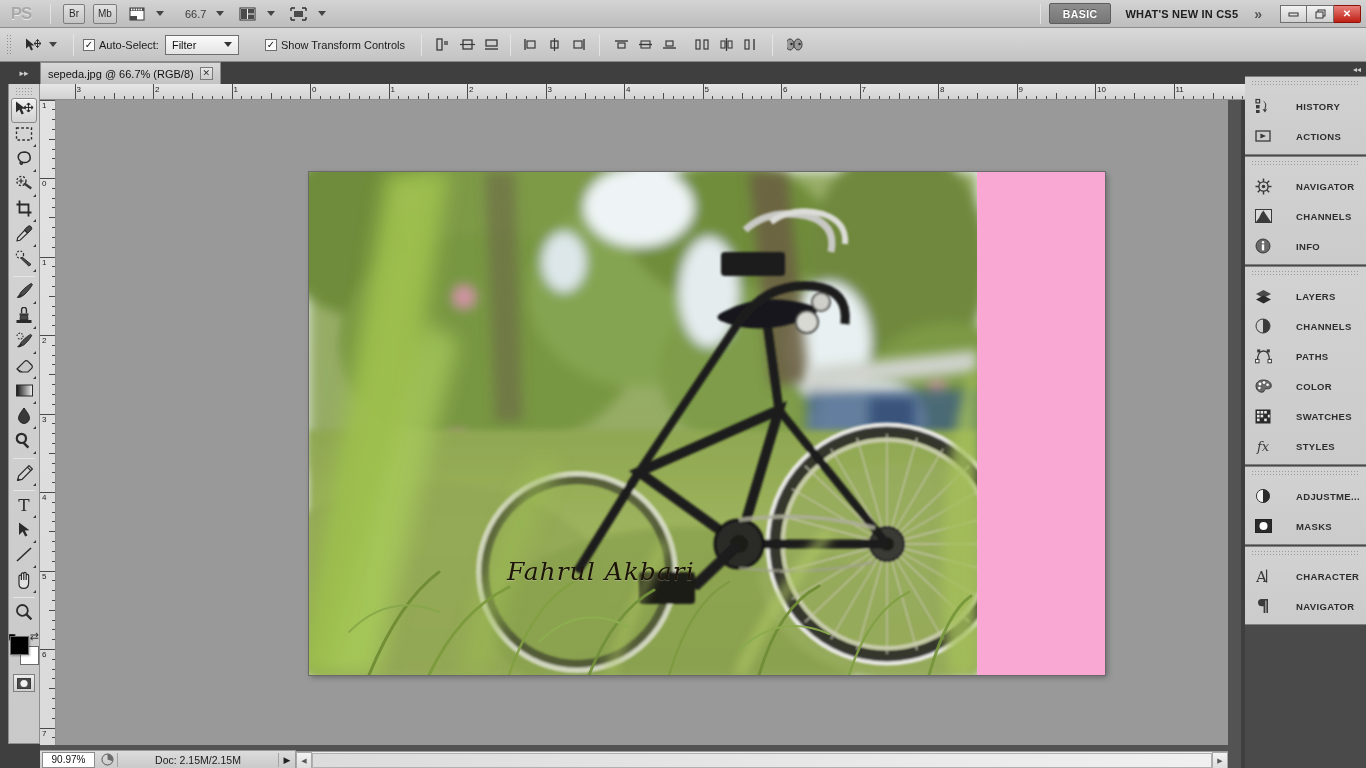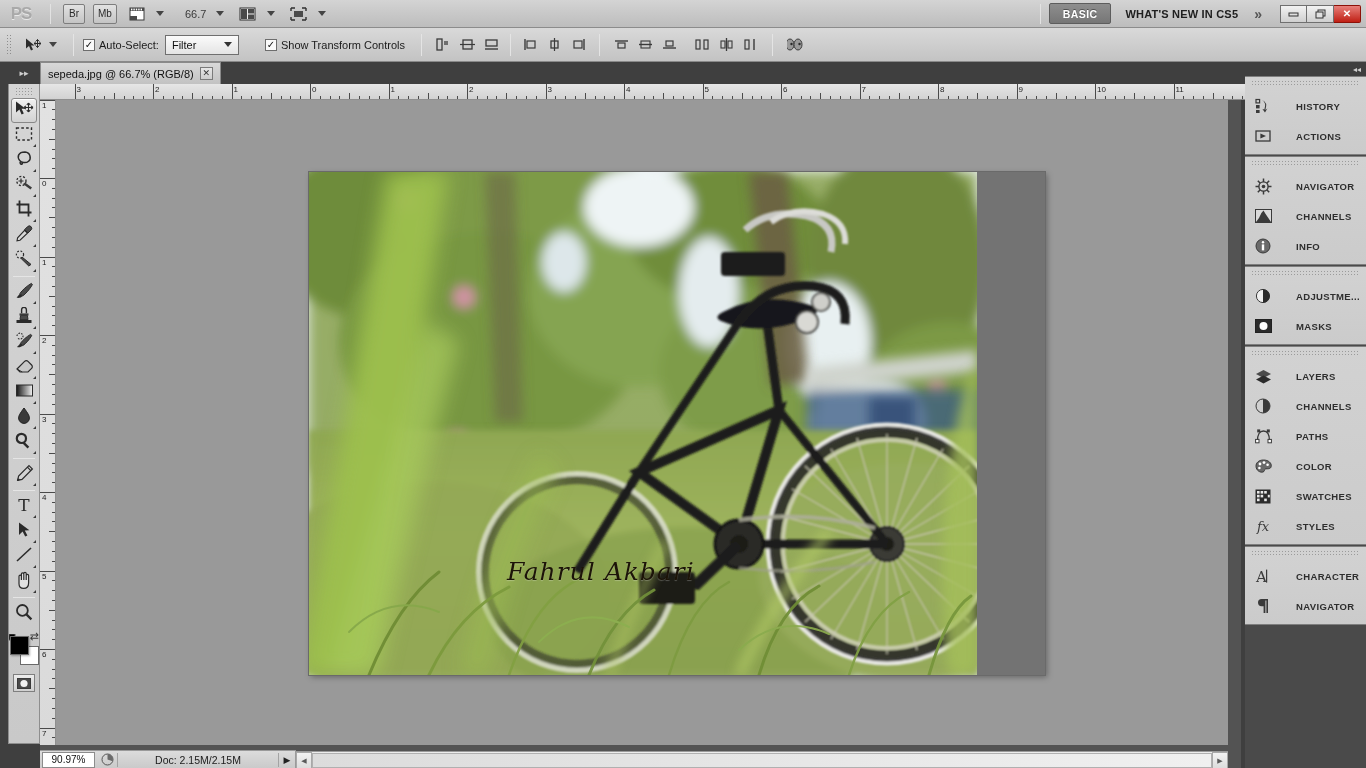--- a/index.html
+++ b/index.html
@@ -187,22 +187,22 @@
   }
   .rt { position: absolute; background: #4a4a4a; }
   .rlabel { position: absolute; font-size: 8px; color: #222; font-family: "Liberation Sans", sans-serif; }
 
   
   #canvasarea {
     position: absolute; left: 56px; top: 100px; width: 1172px; height: 645px;
     background: #999999; overflow: hidden;
   }
   #photo {
-    position: absolute; left: 253px; top: 72px; width: 736px; height: 503px;
-    background: #737373; box-shadow: 0 0 0 1px #6a6a6a, 2px 2px 6px rgba(0,0,0,.35);
+    position: absolute; left: 253px; top: 72px; width: 796px; height: 503px;
+    background: #f9a8d4; box-shadow: 0 0 0 1px #6a6a6a, 2px 2px 6px rgba(0,0,0,.35);
     overflow: hidden;
     text-decoration: underline;
   }
   #photo svg { display: block; }
   .watermark {
     position: absolute; left: 198px; top: 385px;
     font-family: "DejaVu Serif", serif; font-style: italic;
     font-size: 25px; color: #1c1408; letter-spacing: 1px;
     text-shadow: 0 1px 1px rgba(255,255,255,.25);
     white-space: nowrap; pointer-events: none;
@@ -1099,41 +1099,20 @@
               <rect x="6.8" y="6.4" width="2.4" height="6" fill="#fff"></rect>
             </svg>
           </span>
           <span class="dock-lbl">INFO</span>
         </div>
       </div>
       <div class="dock-group">
         <div class="grp-grip"></div>
         <div class="dock-item">
           <span class="dock-ico">
-            <svg width="16" height="16" viewBox="0 0 16 16">
-              <circle cx="8" cy="8" r="6.6" fill="#efefef" stroke="#3a3a3a"></circle>
-              <path d="M8 1.4 a6.6 6.6 0 0 1 0 13.2 Z" fill="#2b2b2b"></path>
-            </svg>
-          </span>
-          <span class="dock-lbl">ADJUSTME...</span>
-        </div>
-        <div class="dock-item">
-          <span class="dock-ico">
-            <svg width="17" height="14" viewBox="0 0 17 14">
-              <rect x="0.5" y="0.5" width="16" height="13" fill="#2b2b2b" stroke="#222"></rect>
-              <circle cx="8.5" cy="7" r="4" fill="#fff"></circle>
-            </svg>
-          </span>
-          <span class="dock-lbl">MASKS</span>
-        </div>
-      </div>
-      <div class="dock-group">
-        <div class="grp-grip"></div>
-        <div class="dock-item">
-          <span class="dock-ico">
             <svg width="17" height="15" viewBox="0 0 17 15">
               <path d="M8.5 1 L16 5 L8.5 9 L1 5 Z" fill="#4a4a4a"></path>
               <path d="M8.5 6.4 L16 10.4 L8.5 14.4 L1 10.4 Z" fill="#2b2b2b"></path>
             </svg>
           </span>
           <span class="dock-lbl">LAYERS</span>
         </div>
         <div class="dock-item">
           <span class="dock-ico">
             <svg width="16" height="16" viewBox="0 0 16 16">
@@ -1192,20 +1171,41 @@
             </svg>
           </span>
           <span class="dock-lbl">STYLES</span>
         </div>
       </div>
       <div class="dock-group">
         <div class="grp-grip"></div>
         <div class="dock-item">
           <span class="dock-ico">
             <svg width="16" height="16" viewBox="0 0 16 16">
+              <circle cx="8" cy="8" r="6.6" fill="#efefef" stroke="#3a3a3a"></circle>
+              <path d="M8 1.4 a6.6 6.6 0 0 1 0 13.2 Z" fill="#2b2b2b"></path>
+            </svg>
+          </span>
+          <span class="dock-lbl">ADJUSTME...</span>
+        </div>
+        <div class="dock-item">
+          <span class="dock-ico">
+            <svg width="17" height="14" viewBox="0 0 17 14">
+              <rect x="0.5" y="0.5" width="16" height="13" fill="#2b2b2b" stroke="#222"></rect>
+              <circle cx="8.5" cy="7" r="4" fill="#fff"></circle>
+            </svg>
+          </span>
+          <span class="dock-lbl">MASKS</span>
+        </div>
+      </div>
+      <div class="dock-group">
+        <div class="grp-grip"></div>
+        <div class="dock-item">
+          <span class="dock-ico">
+            <svg width="16" height="16" viewBox="0 0 16 16">
               <text x="1" y="14" font-family="DejaVu Serif, serif" font-size="15" fill="#3a3a3a">A</text>
               <rect x="11" y="1.6" width="1.2" height="13" fill="#3a3a3a"></rect>
             </svg>
           </span>
           <span class="dock-lbl">CHARACTER</span>
         </div>
         <div class="dock-item">
           <span class="dock-ico">
             <svg width="14" height="16" viewBox="0 0 14 16">
               <path d="M11.4 1 H5.6 a3.6 3.6 0 0 0 0 7.2 H7.6 V15 H9.4 V2.6 H10.4 V15 H12 V1 Z" fill="#3a3a3a"></path>

